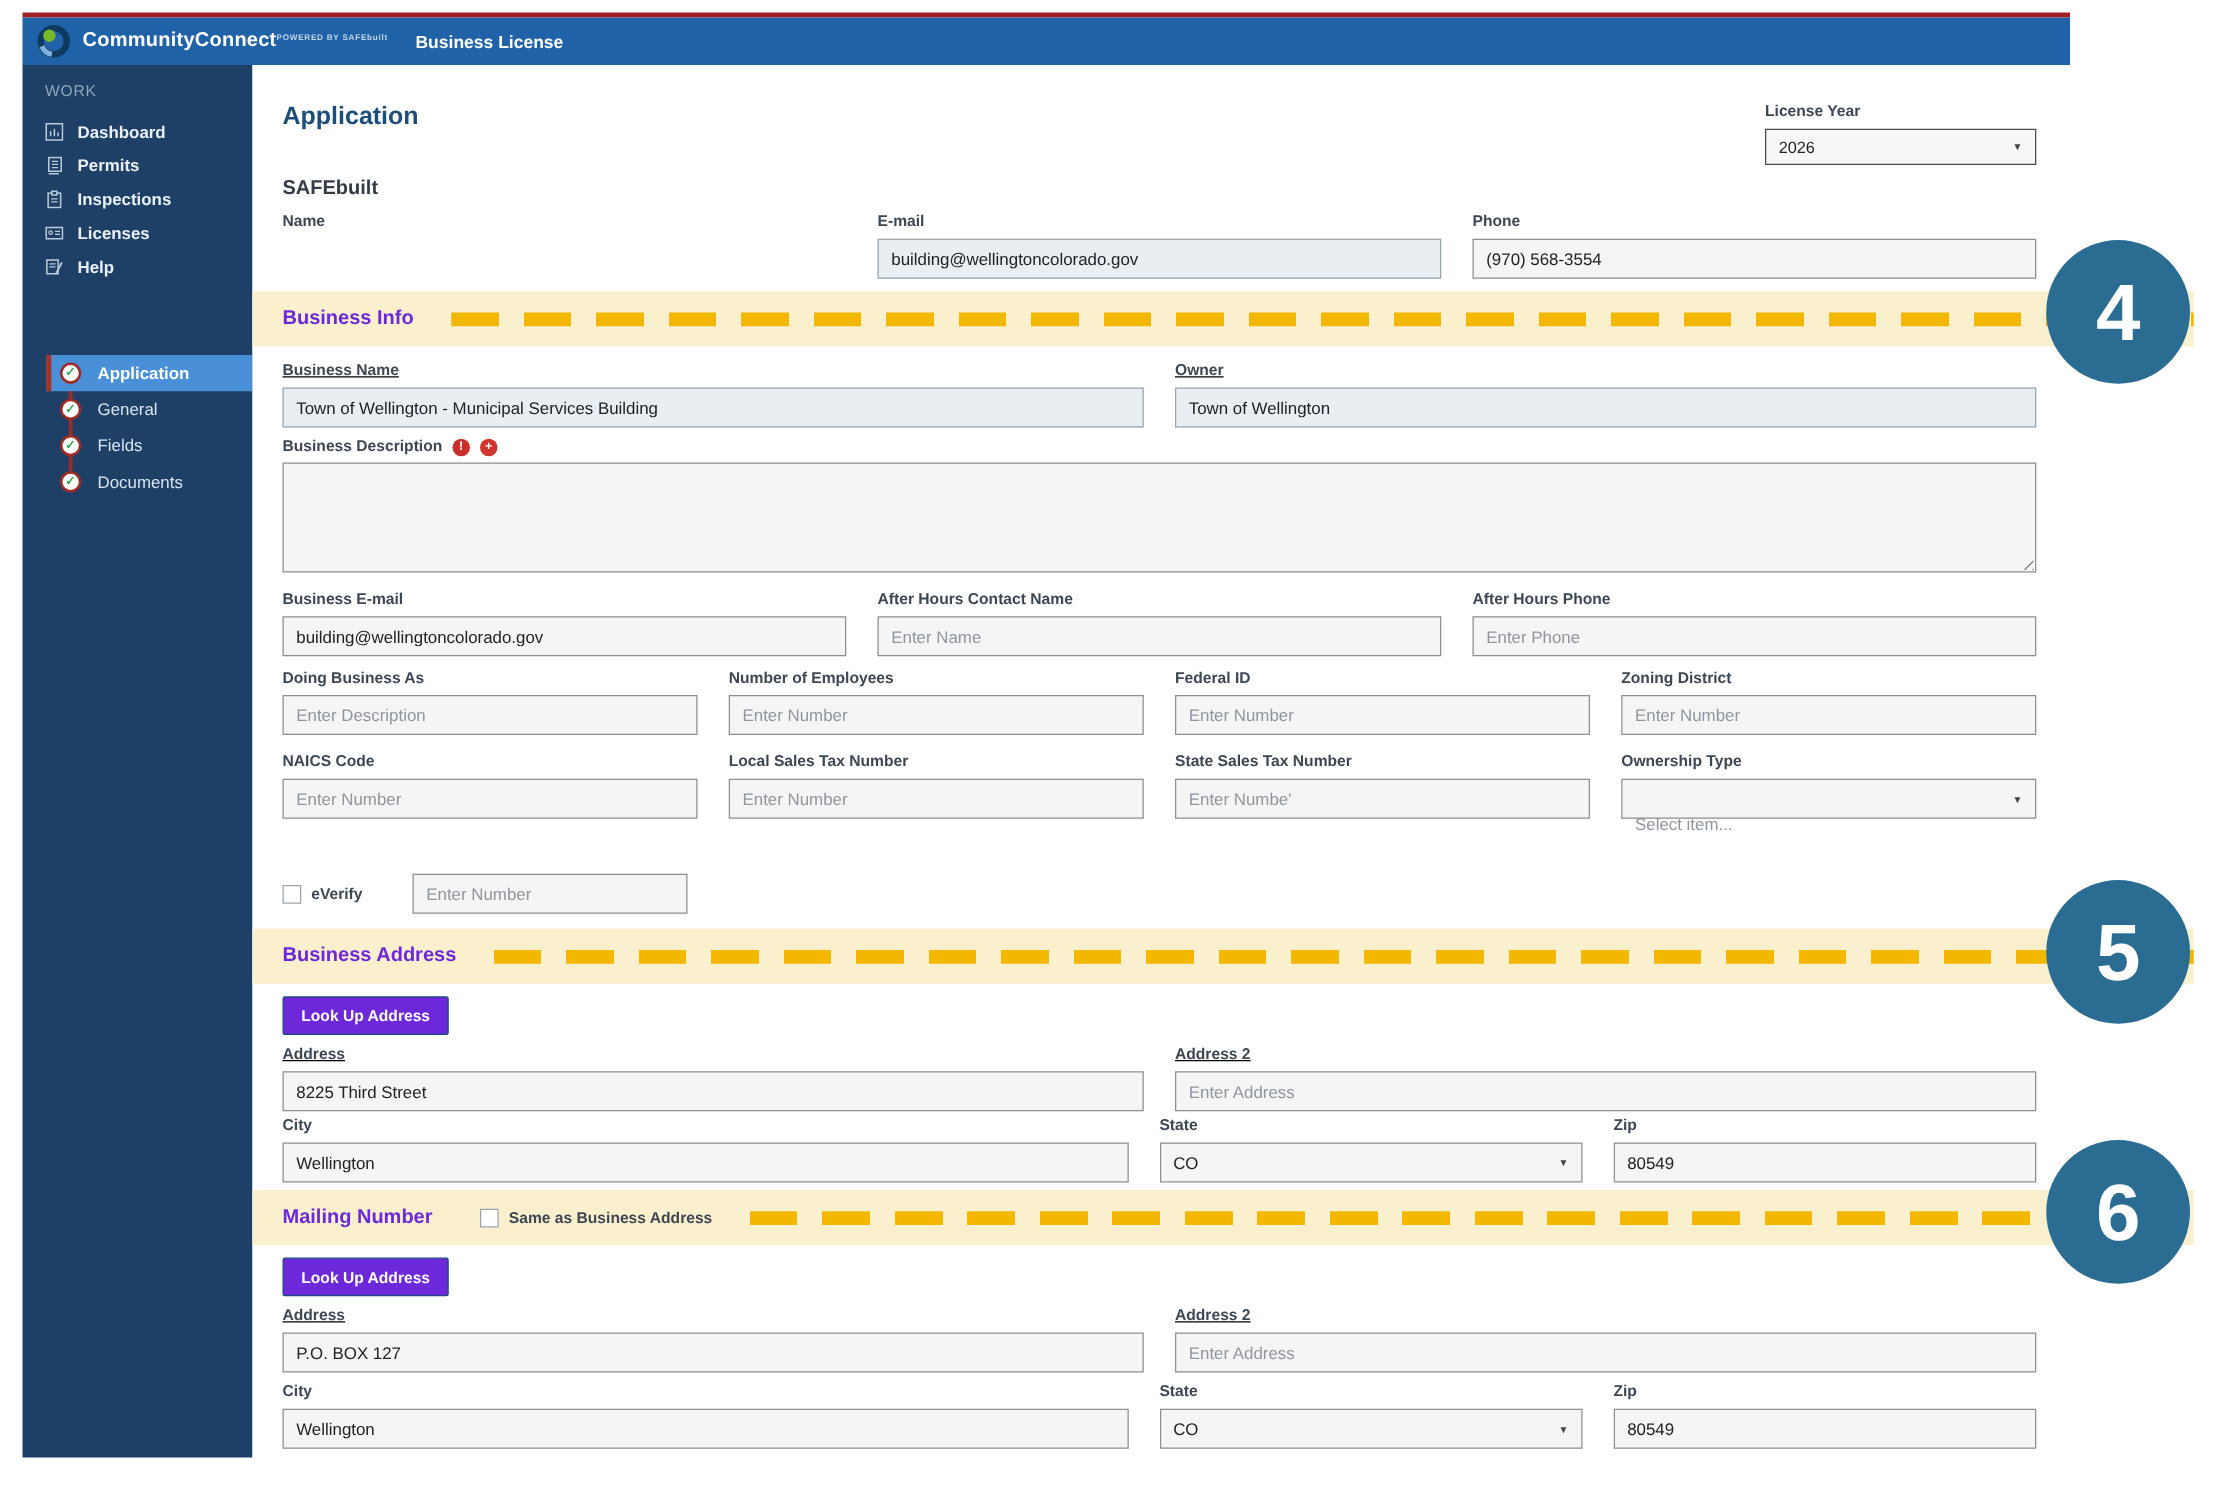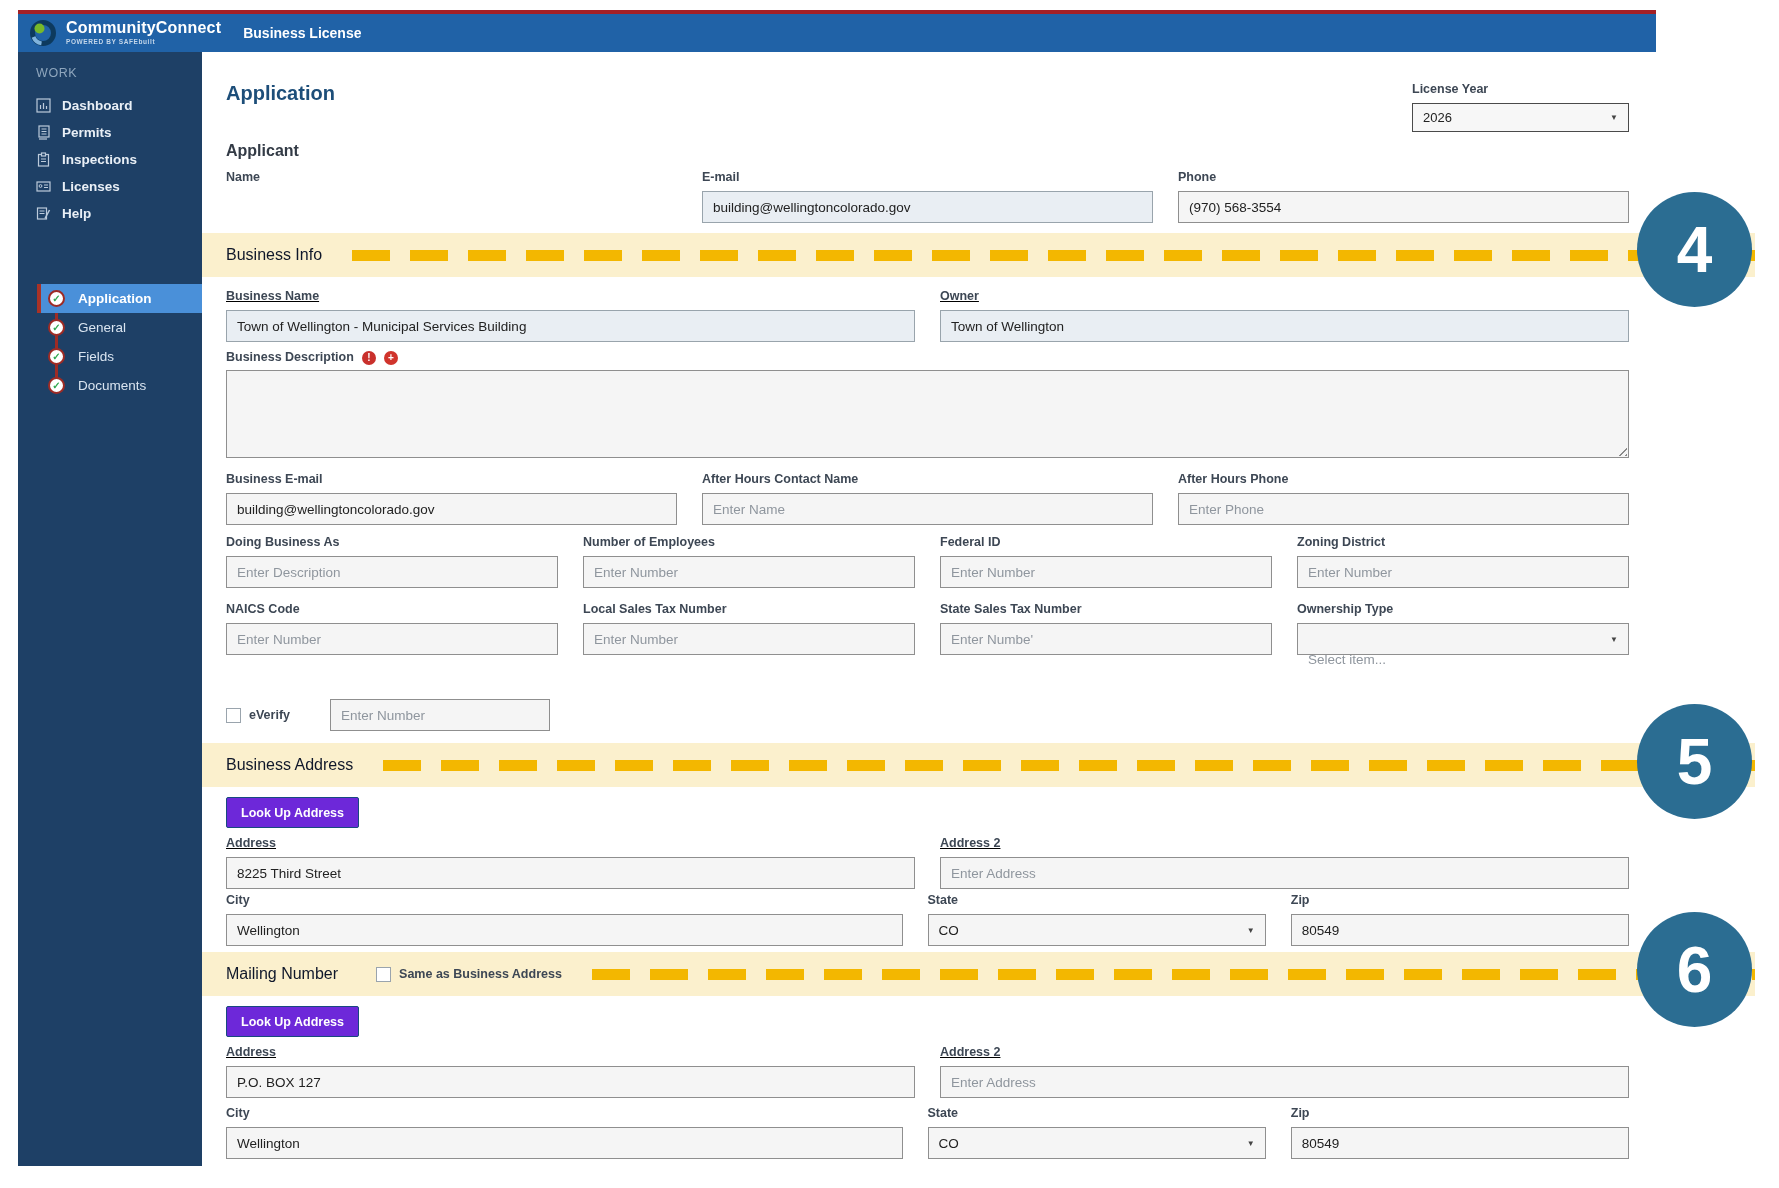--- a/index.html
+++ b/index.html
@@ -3,21 +3,21 @@
 <meta charset="utf-8">
 <style>
   * { margin:0; padding:0; box-sizing:border-box; }
   body { font-family:"Liberation Sans", sans-serif; background:#fff; }
   .page { position:relative; width:1779px; height:1188px; background:#fff; overflow:hidden; }
 
   
   .red-bar { position:absolute; left:18px; top:10px; width:1638px; height:4px; background:#a32026; }
   .header { position:absolute; left:18px; top:14px; width:1638px; height:38px; background:#2062a7; display:flex; align-items:center; }
   .brand { display:flex; align-items:center; margin-left:10px; gap:8px; }
-  .brand-text { display:flex; flex-direction:column; line-height:1; }
+  .brand-text { display:flex; flex-direction:row; line-height:1; }
   .brand-name { color:#fff; font-size:16px; font-weight:bold; letter-spacing:.2px; }
   .brand-sub { color:#c3d6ea; font-size:6.5px; font-weight:bold; letter-spacing:.6px; margin-top:3px; }
   .app-title { margin-left:22px; color:#fff; font-size:14px; font-weight:600; }
 
   
   .sidebar { position:absolute; left:18px; top:52px; width:184px; height:1114px; background:#1e4066; padding-top:10px; }
   .work { color:#8fa6bd; font-size:12.5px; letter-spacing:.6px; padding:4px 0 12px 18px; }
   .nav-item { display:flex; align-items:center; height:27px; padding-left:18px; gap:11px; color:#e9eff6; font-size:13.5px; font-weight:600; cursor:pointer; }
   .nav-item svg { flex:0 0 auto; }
   .steps { position:relative; margin-top:57px; margin-left:19px; }
@@ -42,21 +42,21 @@
   .sel-placeholder { color:#8f969e;margin-top:40px; }
 
   .grid { display:grid; gap:25px; }
   .g2 { grid-template-columns:repeat(2,1fr);text-decoration:underline; }
   .g3 { grid-template-columns:repeat(3,1fr); }
   .g4 { grid-template-columns:repeat(4,1fr); }
   .gcsz { grid-template-columns:2fr 1fr 1fr; }
 
   
   .band { position:relative; z-index:1; height:44px; margin-left:-24px; width:calc(100% + 150px); background:#fbf0cd; display:flex; align-items:center; padding-left:24px; }
-  .band-title { font-size:16px; font-weight:normal; color:#0f172a; white-space:nowrap; }
+  .band-title { font-size:16px; font-weight:bold; color:#6d28d9; white-space:nowrap; }
   .dash { flex:1; height:11px; margin-left:30px; background:repeating-linear-gradient(90deg,#f3b700 0 38px, transparent 38px 58px); }
   .band-check { display:flex; align-items:center; gap:8px; margin-left:38px; white-space:nowrap; }
   .cbx { appearance:none; width:15px; height:15px; border:1px solid #9aa4ad; background:#fff; cursor:pointer; }
   .cbx-label { font-size:12.5px; font-weight:bold; color:#3d4754; }
 
   .desc-row { margin-top:8px; display:flex; align-items:center; gap:8px; }
   .ic-red { width:14px; height:14px; border-radius:50%; color:#fff; font-size:10px; font-weight:bold; display:inline-flex; align-items:center; justify-content:center; line-height:1; }
   .ic-alert { background:#c9302c; }
   .ic-add { background:#d0342c; }
   .ta-wrap { position:relative; margin-top:5px; }
@@ -175,21 +175,21 @@
       <h1 class="page-title">Application</h1>
       <div class="license-block">
         <label class="fl">License Year</label>
         <div class="inp license-select selectbox">
           <span>2026</span>
           <span class="arr">▼</span>
         </div>
       </div>
     </div>
 
-    <h2 class="section-heading">Applicant</h2>
+    <h2 class="section-heading">SAFEbuilt</h2>
 
     <div class="grid g3" style="margin-top:10px;">
       <div>
         <label class="fl">Name</label>
       </div>
       <div>
         <label class="fl">E-mail</label>
         <input class="inp blue" type="text" value="building@wellingtoncolorado.gov" style="">
       </div>
       <div>

